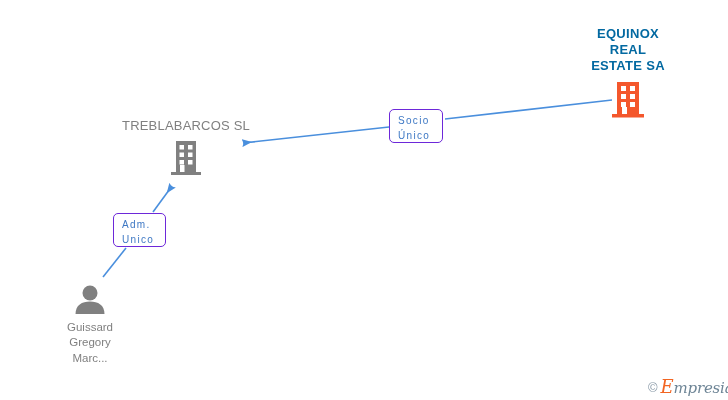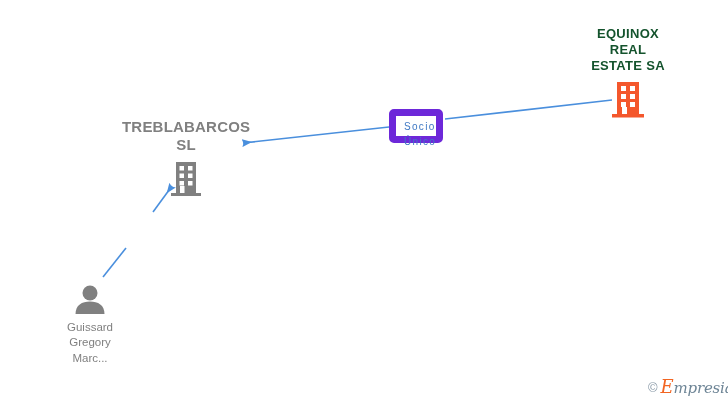--- a/index.html
+++ b/index.html
@@ -38,37 +38,37 @@
   }
   #node-equinox {
     left: 563px;
     top: 26px;
     width: 130px;
   }
   #node-equinox .node-label {
     font-size: 13px;
     font-weight: bold;
     letter-spacing: 0.3px;
-    color: #14532d;
+    color: #0369a1;
   }
   #node-equinox .icon-wrap {
     margin-top: 6px;
     display: flex;
     justify-content: center;
   }
 
   
   #node-treblabarcos {
     left: 122px;
     top: 118px;
     width: 128px;
   }
   #node-treblabarcos .node-label {
-    font-size: 15px;
-    font-weight: bold;
+    font-size: 13px;
+    font-weight: normal;
     color: #808080;
     letter-spacing: 0.2px;
   }
   #node-treblabarcos .icon-wrap {
     margin-top: 5px;
     display: flex;
     justify-content: center;
   }
 
   
@@ -84,21 +84,21 @@
   #node-person .node-label {
     margin-top: 6px;
     font-size: 11.5px;
     color: #808080;
     line-height: 1.33;
   }
 
   
   .rel-box {
     position: absolute;
-    border: 7px solid #6d28d9;
+    border: 1px solid #6d28d9;
     border-radius: 5px;
     background: #ffffff;
     color: #3e78c4;
     font-size: 10px;
     letter-spacing: 1.3px;
     line-height: 1.45;
     padding: 4px 7px 5px 8px;
     box-sizing: border-box;
     text-align: left;
     white-space: pre-line;
@@ -210,19 +210,21 @@
       </svg>
     </div>
     <div class="node-label">Guissard
 Gregory
 Marc...</div>
   </div>
 
   <div class="rel-box" id="rel-socio-unico">Socio
 Único</div>
 
+  <div class="rel-box" id="rel-adm-unico">Adm.
+Unico</div>
 
   <div id="watermark">
     <span class="copy">©</span>
     <span class="brand"><span class="e">E</span><span class="rest">mpresia</span></span>
   </div>
 
 </div>
 
 </body></html>

